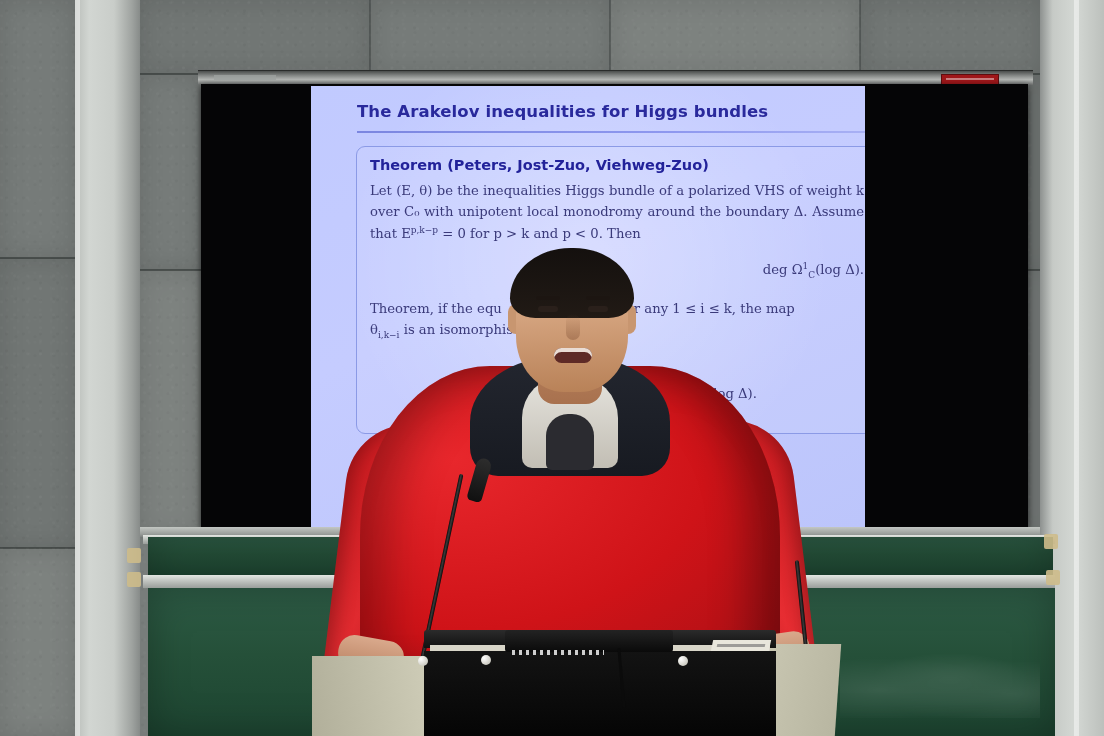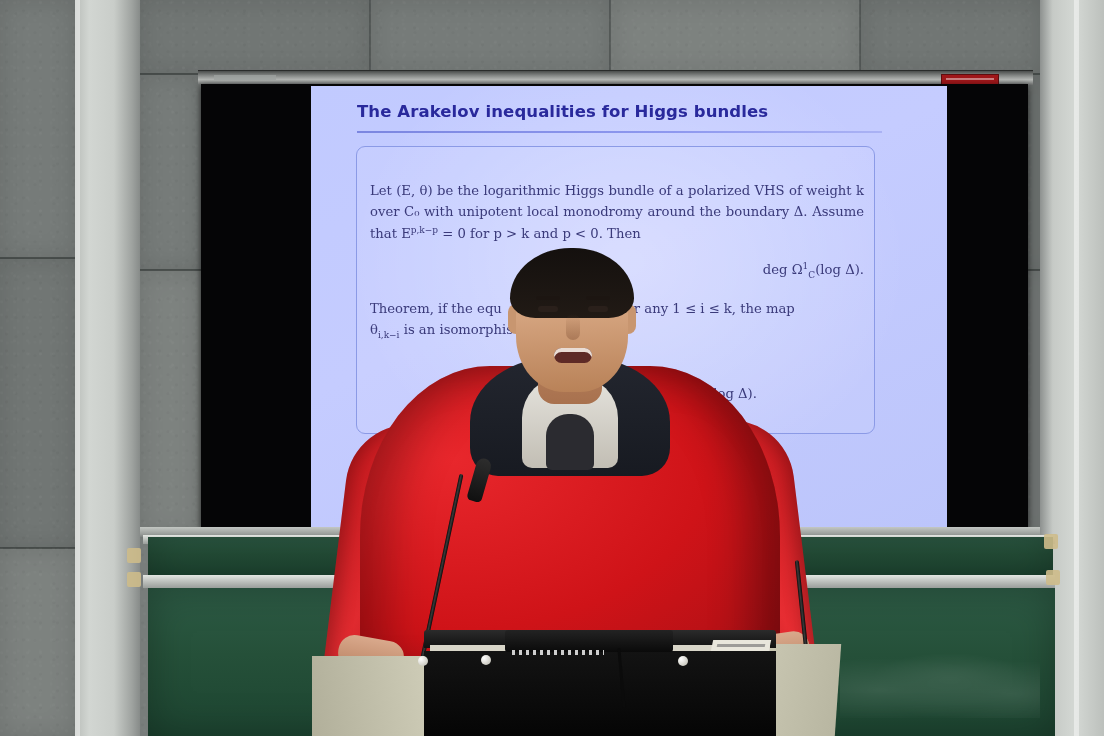--- a/index.html
+++ b/index.html
@@ -47,21 +47,21 @@
   .rail-tag{position:absolute;left:16px;top:4px;width:62px;height:5px;
     background:#9fa3a1;opacity:.75;}
   .rail-red{position:absolute;right:34px;top:3px;width:56px;height:9px;
     background:#a0171a;border:1px solid #5d0d0f;}
   .rail-red i{display:block;height:2px;margin:3px 4px 0;background:rgba(255,255,255,.45);}
 
   .screen-black{position:absolute;left:201px;top:84px;width:827px;height:444px;
     background:#050506;
     box-shadow:0 2px 7px rgba(0,0,0,.7);}
 
-  .slide{position:absolute;left:311px;top:86px;width:636px;height:441px;
+  .slide{position:absolute;left:311px;top:86px;width:554px;height:441px;
     background:linear-gradient(155deg,#c1caff 0%,#c5ccff 42%,#bcc5fb 100%);
     overflow:hidden;}
   .slide-glow{position:absolute;inset:0;
     background:radial-gradient(ellipse at 50% 40%,rgba(255,255,255,.30),rgba(255,255,255,0) 62%);}
 
   .slide-title{position:absolute;left:46px;top:16px;width:530px;
     color:#29299c;font-weight:bold;font-size:16.5px;letter-spacing:.1px;
     font-family:"DejaVu Sans",sans-serif;}
   .slide-rule{position:absolute;left:46px;top:45px;width:525px;height:2px;
     background:linear-gradient(90deg,#7b86e0,#8e98ef 60%,#aab2f4);}
@@ -226,23 +226,24 @@
   </div>
   <div class="screen-black"></div>
 
   <div class="slide">
     <div class="slide-glow"></div>
 
     <div class="slide-title">The Arakelov inequalities for Higgs bundles</div>
     <div class="slide-rule"></div>
 
     <div class="thm-box">
+      <div class="thm-head">Theorem (Peters, Jost-Zuo, Viehweg-Zuo)</div>
 
       <div class="thm-body">
-        <span>Let (E, θ) be the logarithmic Higgs bundle of a polarized VHS</span>
+        <span>Let (E, θ) be the inequalities Higgs bundle of a polarized VHS</span>
         <span>of weight k over C₀ with unipotent local monodromy around the</span>
         <span>boundary Δ. Assume that E</span><span class="sup">p,k−p</span><span> = 0 for p &gt; k and p &lt; 0. Then</span>
 
         <span class="eq">
           <span>μ(</span>
           <span style="display:inline-block;width:150px;"></span>
           <span>deg Ω</span><span class="sup">1</span><span class="sub">C</span><span>(log Δ).</span>
         </span>
 
         <span>Theorem, if the equ</span>

